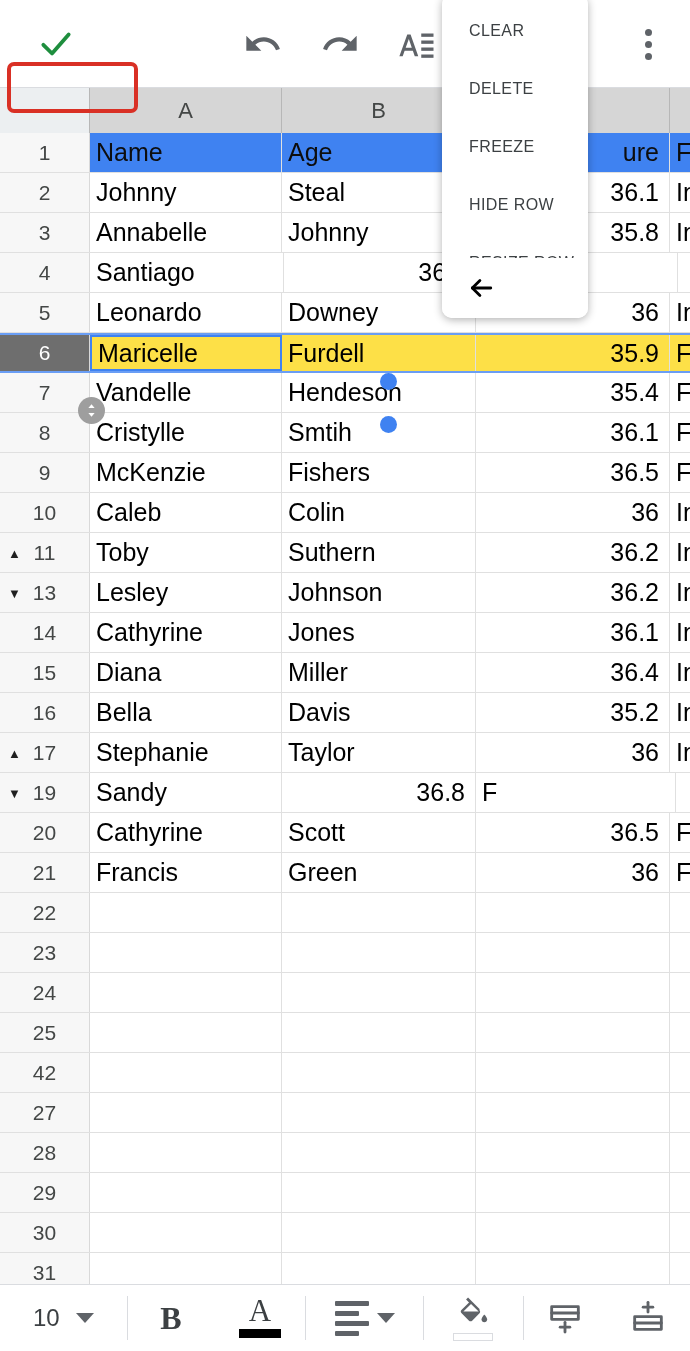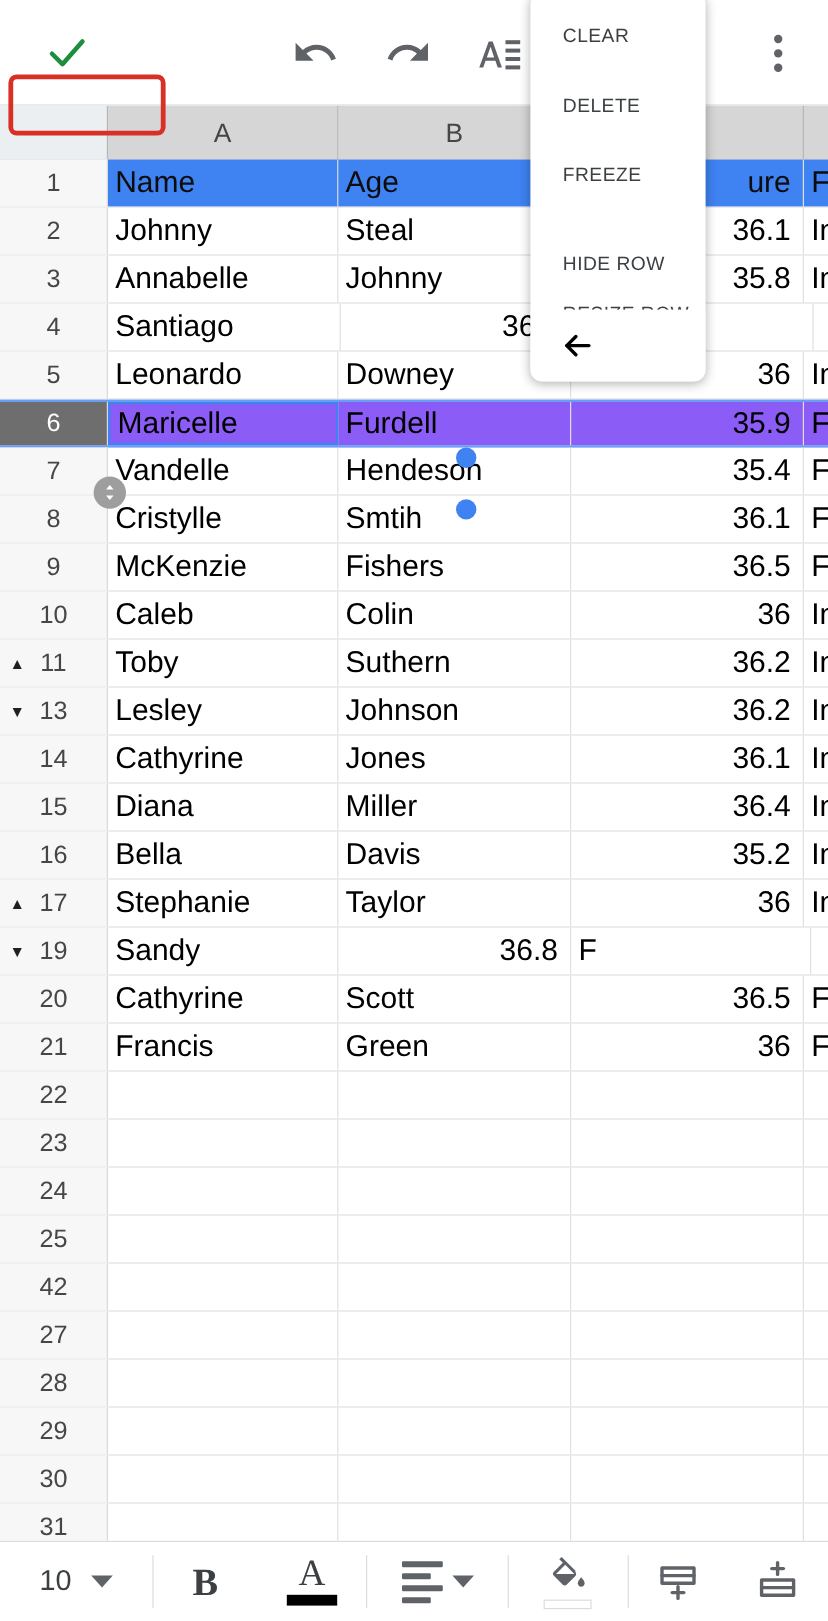--- a/index.html
+++ b/index.html
@@ -98,21 +98,21 @@
     white-space: nowrap;
     overflow: hidden;
     cursor: pointer;
   }
   .cell.c-a { width: 192px; flex: 0 0 192px; }
   .cell.c-b { width: 194px; flex: 0 0 194px; }
   .cell.c-c { width: 194px; flex: 0 0 194px; justify-content: flex-end; padding-right: 10px; }
   .cell.c-d { width: 200px; flex: 0 0 200px; }
 
   .row.header-row .cell { background: #3f82f1; color: #0d0d0d; }
-  .row.selected-row .cell { background: #8b5cf6; }
+  .row.selected-row .cell { background: #fde047; }
   .row.selected-row { border-top: 2px solid #6a9ef5; border-bottom: 2px solid #6a9ef5; }
   .cell.active-cell {
     border: 2px solid #3f82f1;
     background: #dbe7fb;
   }
 
   
   .handle {
     position: absolute;
     width: 17px; height: 17px; border-radius: 50%;
@@ -151,21 +151,21 @@
     display: flex; align-items: center;
     padding-left: 27px;
     font-size: 16px;
     letter-spacing: .4px;
     color: #3c4043;
     cursor: pointer;
   }
   .ctx-item.i0 { top: 8px; }
   .ctx-item.i1 { top: 66px; }
   .ctx-item.i2 { top: 124px; }
-  .ctx-item.i3 { top: 198px; text-align: center; }
+  .ctx-item.i3 { top: 182px; text-align: center; }
   .ctx-item.i4 { top: 240px; }
   .ctx-back {
     position: absolute; left: 0; bottom: 0;
     width: 146px; height: 60px;
     background: #ffffff;
     display: flex; align-items: center;
     padding-left: 22px;
     cursor: pointer;
   }
   .ctx-back svg { width: 34px; height: 26px; }

